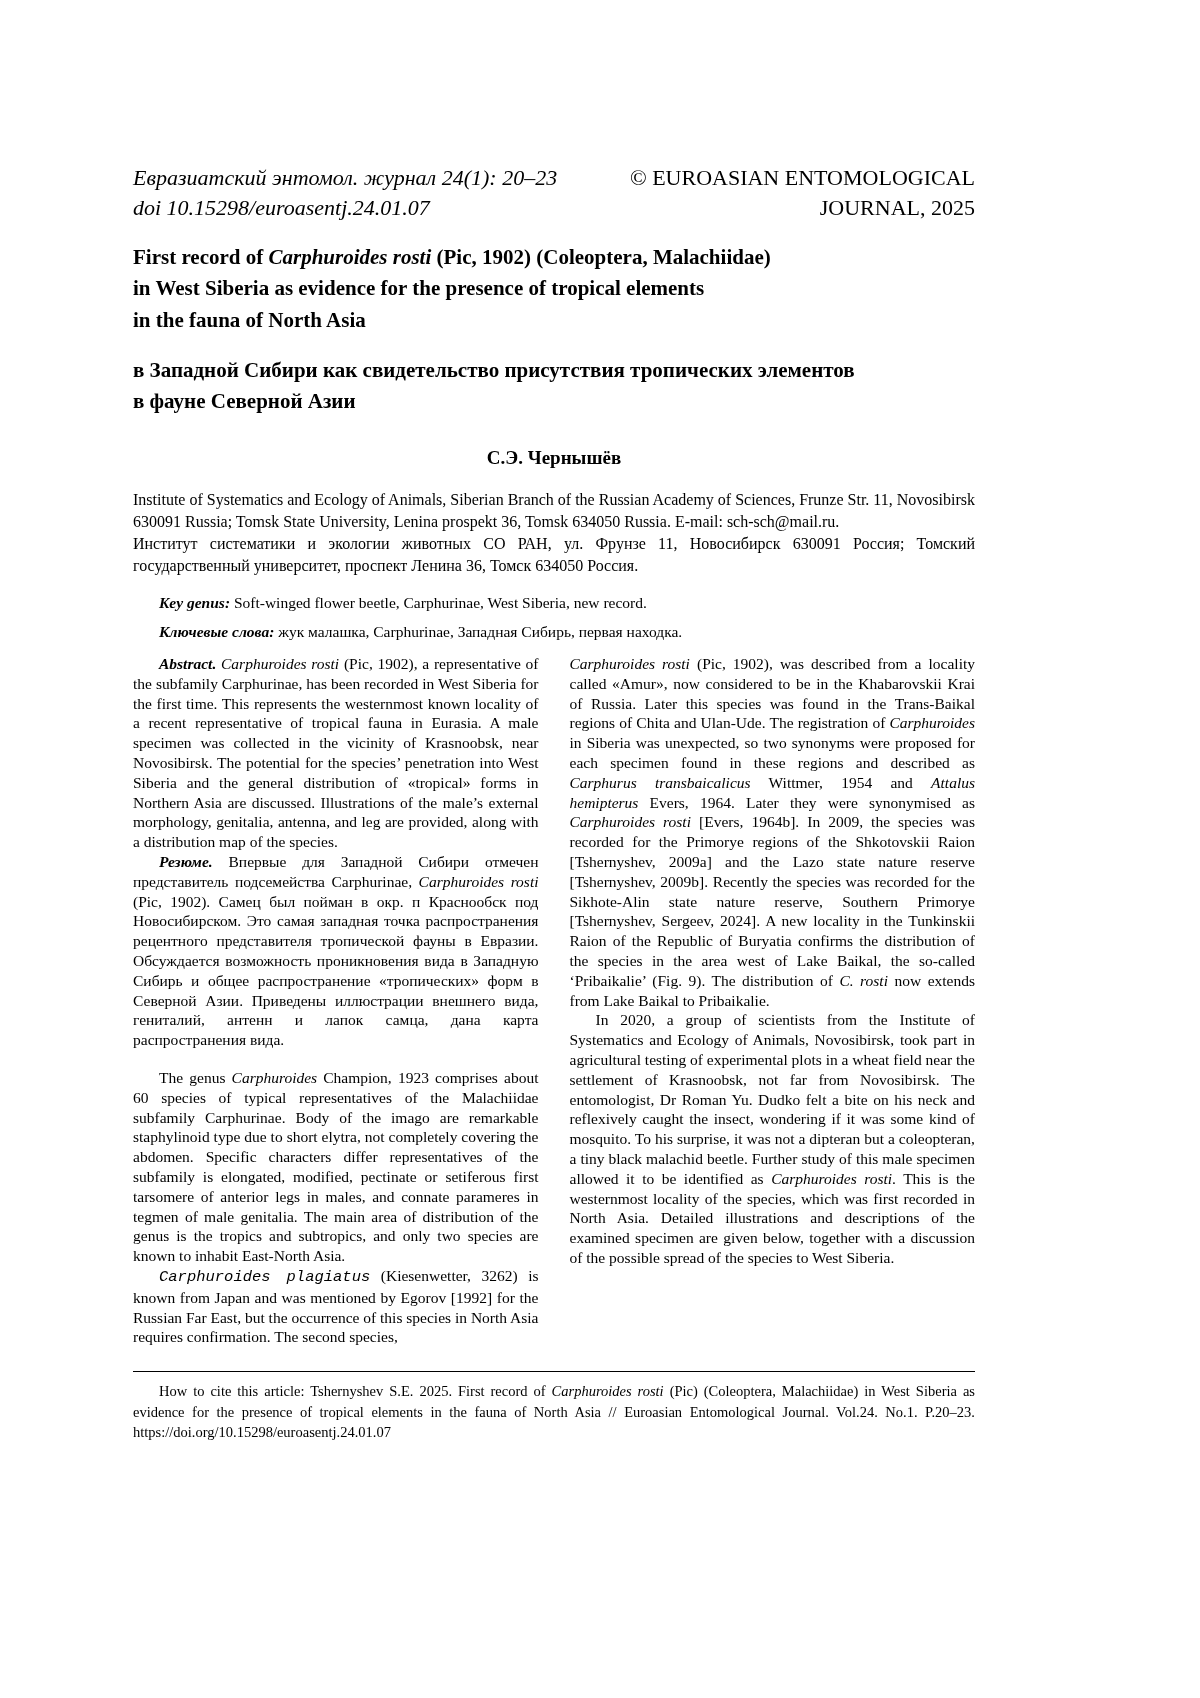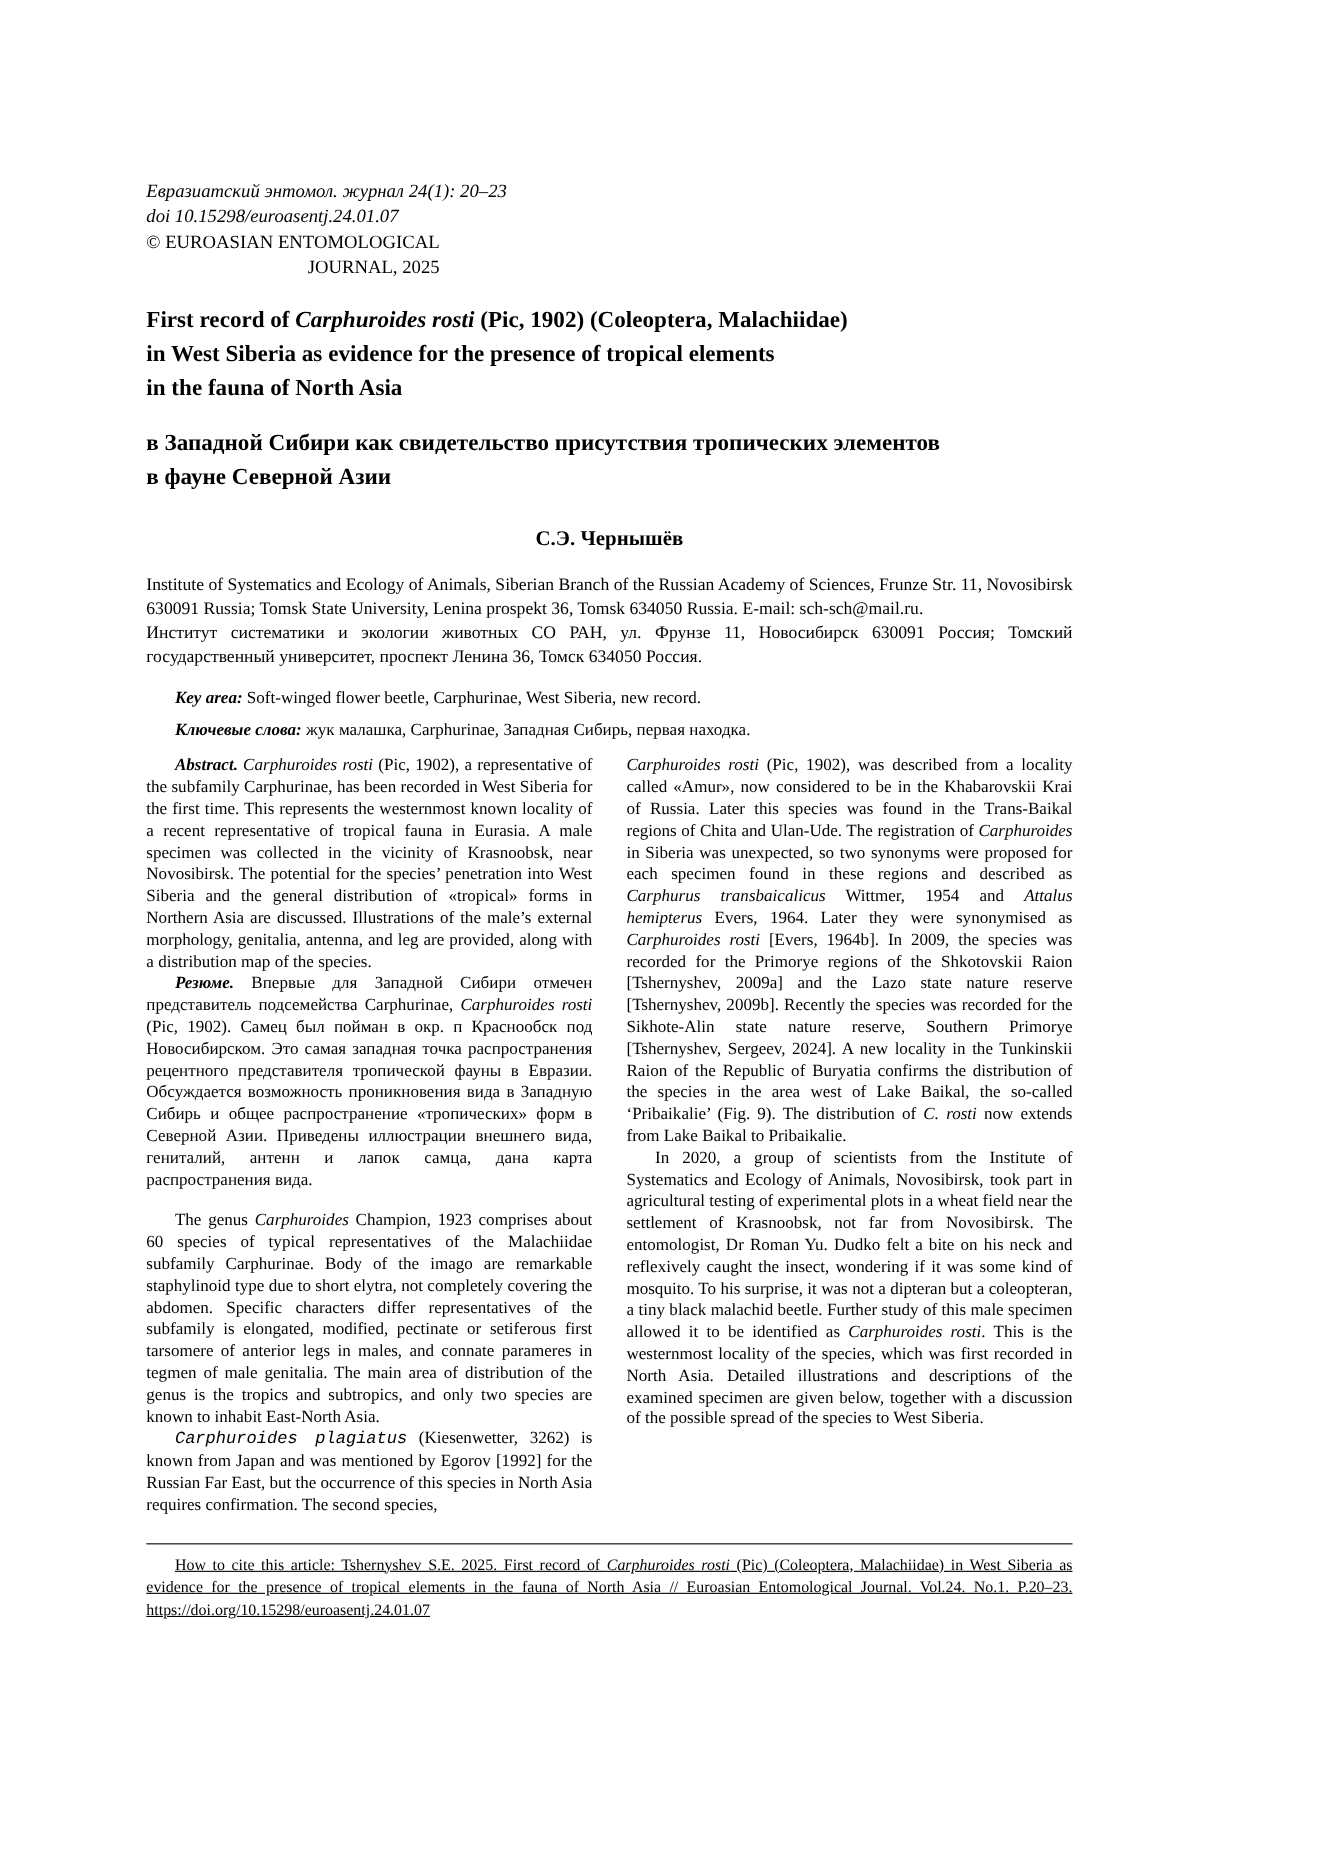--- a/index.html
+++ b/index.html
@@ -17,23 +17,22 @@
   .content {
     position: absolute;
     left: 133px;
     top: 163px;
     width: 842px;
   }
   .page-header {
     display: flex;
     justify-content: space-between;
     align-items: flex-start;
-    font-size: 17px;
+    font-size: 22px;
     line-height: 1.35;
-    flex-direction: column;
   }
   .header-left { font-style: italic; }
   .header-right { text-align: right; }
 
   .title {
     margin-top: 20px;
     text-align: left;
     font-size: 21px;
     font-weight: bold;
     line-height: 1.48;
@@ -69,21 +68,21 @@
     gap: 31px;
     font-size: 15.5px;
     line-height: 19.8px;
     text-align: justify;
   }
   .col { flex: 1 1 0; min-width: 0; }
   .para { text-indent: 0; }
   .para.indent { text-indent: 26px; }
   .gap-before { margin-top: 18px; }
 
-  .cite-footer { margin-top: 24px; text-decoration: underline; }
+  .cite-footer { margin-top: 24px; }
   .rule { border-top: 1.6px solid #000; margin-bottom: 9px; }
   .cite {
     font-size: 14.5px;
     line-height: 1.42;
     text-align: justify;
     text-indent: 26px;
   }
 </style>
 </head>
 <body>
@@ -116,21 +115,21 @@
     <div class="authors">
       <div>С.Э. Чернышёв</div>
     </div>
 
     <div class="affiliations">
       <p class="affil">Institute of Systematics and Ecology of Animals, Siberian Branch of the Russian Academy of Sciences, Frunze Str. 11, Novosibirsk 630091 Russia; Tomsk State University, Lenina prospekt 36, Tomsk 634050 Russia. E-mail: sch-sch@mail.ru.</p>
       <p class="affil">Институт систематики и экологии животных СО РАН, ул. Фрунзе 11, Новосибирск 630091 Россия; Томский государственный университет, проспект Ленина 36, Томск 634050 Россия.</p>
     </div>
 
     <div class="keywords">
-      <p class="kw"><span style="font-style: italic; font-weight: bold;">Key area:</span><span> Soft-winged flower beetle, Carphurinae, West Siberia, new record.</span></p>
+      <p class="kw"><span style="font-style: italic; font-weight: bold;">Key genus:</span><span> Soft-winged flower beetle, Carphurinae, West Siberia, new record.</span></p>
       <p class="kw"><span style="font-style: italic; font-weight: bold;">Ключевые слова:</span><span> жук малашка, Carphurinae, Западная Сибирь, первая находка.</span></p>
     </div>
 
     <div class="columns">
       <div class="col">
         <p class="para indent"><span style="font-style: italic; font-weight: bold;">Abstract. </span><span style="font-style: italic;">Carphuroides rosti</span><span> (Pic, 1902), a representative of the subfamily Carphurinae, has been recorded in West Siberia for the first time. This represents the westernmost known locality of a recent representative of tropical fauna in Eurasia. A male specimen was collected in the vicinity of Krasnoobsk, near Novosibirsk. The potential for the species’ penetration into West Siberia and the general distribution of «tropical» forms in Northern Asia are discussed. Illustrations of the male’s external morphology, genitalia, antenna, and leg are provided, along with a distribution map of the species.</span></p>
         <p class="para indent"><span style="font-style: italic; font-weight: bold;">Резюме. </span><span>Впервые для Западной Сибири отмечен представитель подсемейства Carphurinae, </span><span style="font-style: italic;">Carphuroides rosti</span><span> (Pic, 1902). Самец был пойман в окр. п Краснообск под Новосибирском. Это самая западная точка распространения рецентного представителя тропической фауны в Евразии. Обсуждается возможность проникновения вида в Западную Сибирь и общее распространение «тропических» форм в Северной Азии. Приведены иллюстрации внешнего вида, гениталий, антенн и лапок самца, дана карта распространения вида.</span></p>
         <p class="para indent gap-before"><span>The genus </span><span style="font-style: italic;">Carphuroides</span><span> Champion, 1923 comprises about 60 species of typical representatives of the Malachiidae subfamily Carphurinae. Body of the imago are remarkable staphylinoid type due to short elytra, not completely covering the abdomen. Specific characters differ representatives of the subfamily is elongated, modified, pectinate or setiferous first tarsomere of anterior legs in males, and connate parameres in tegmen of male genitalia. The main area of distribution of the genus is the tropics and subtropics, and only two species are known to inhabit East-North Asia.</span></p>
         <p class="para indent"><span style="font-style: italic; font-family: Liberation Mono, monospace;">Carphuroides plagiatus</span><span> (Kiesenwetter, 3262) is known from Japan and was mentioned by Egorov [1992] for the Russian Far East, but the occurrence of this species in North Asia requires confirmation. The second species,</span></p>
       </div>

